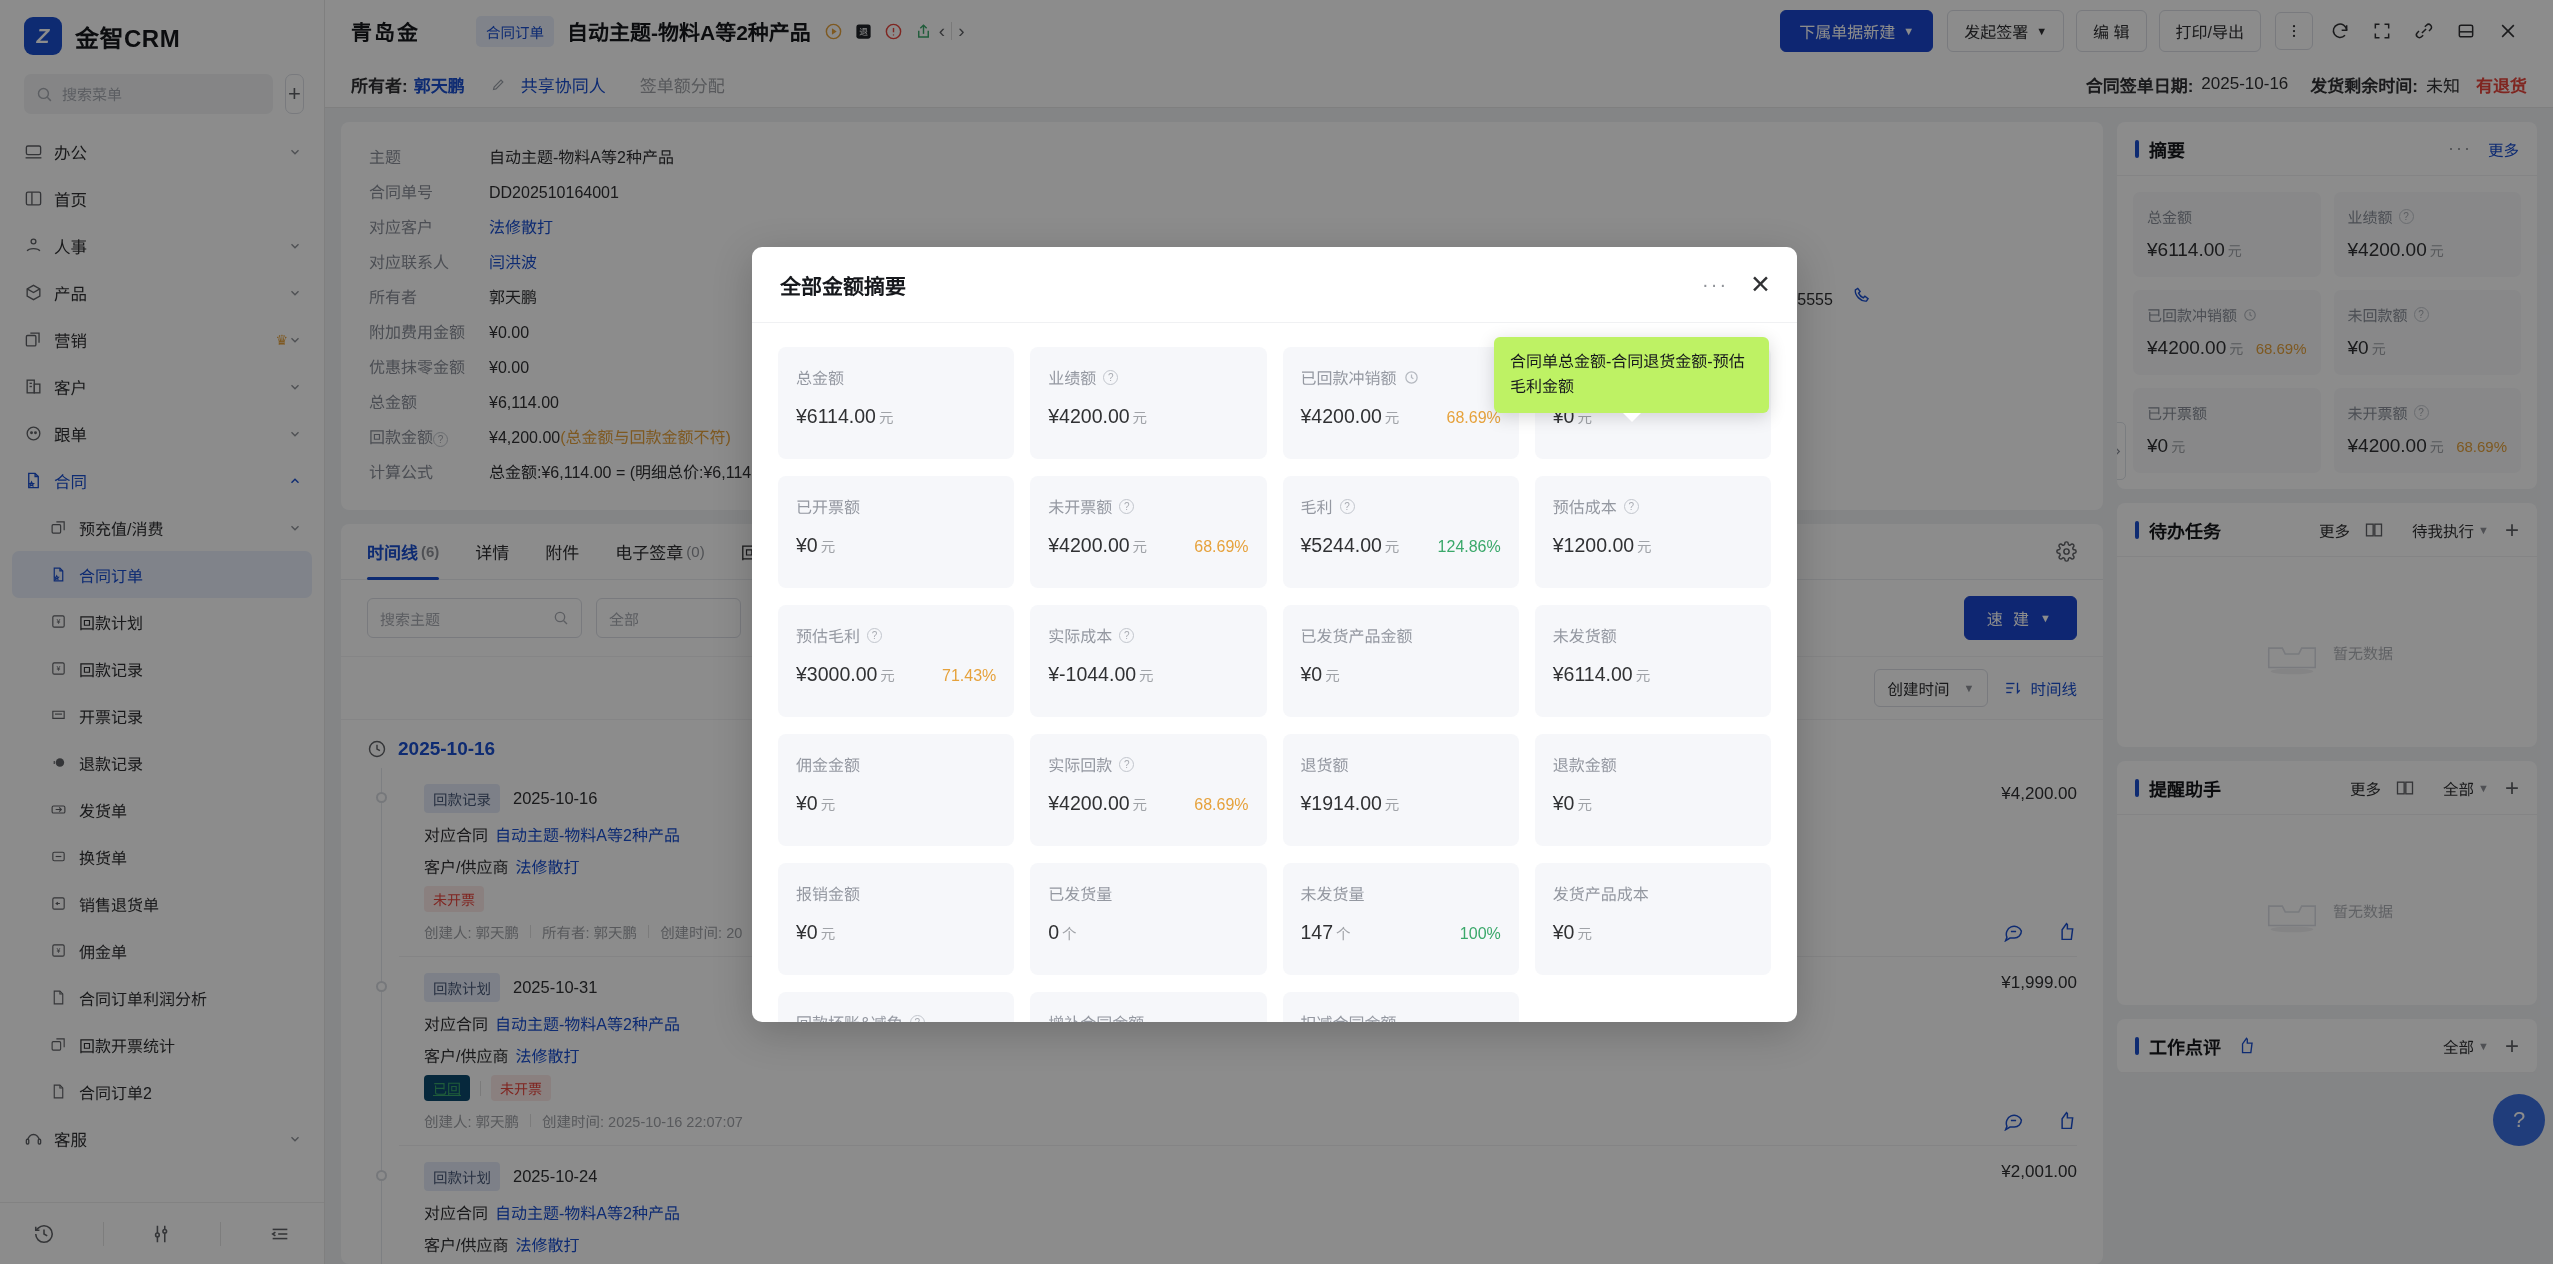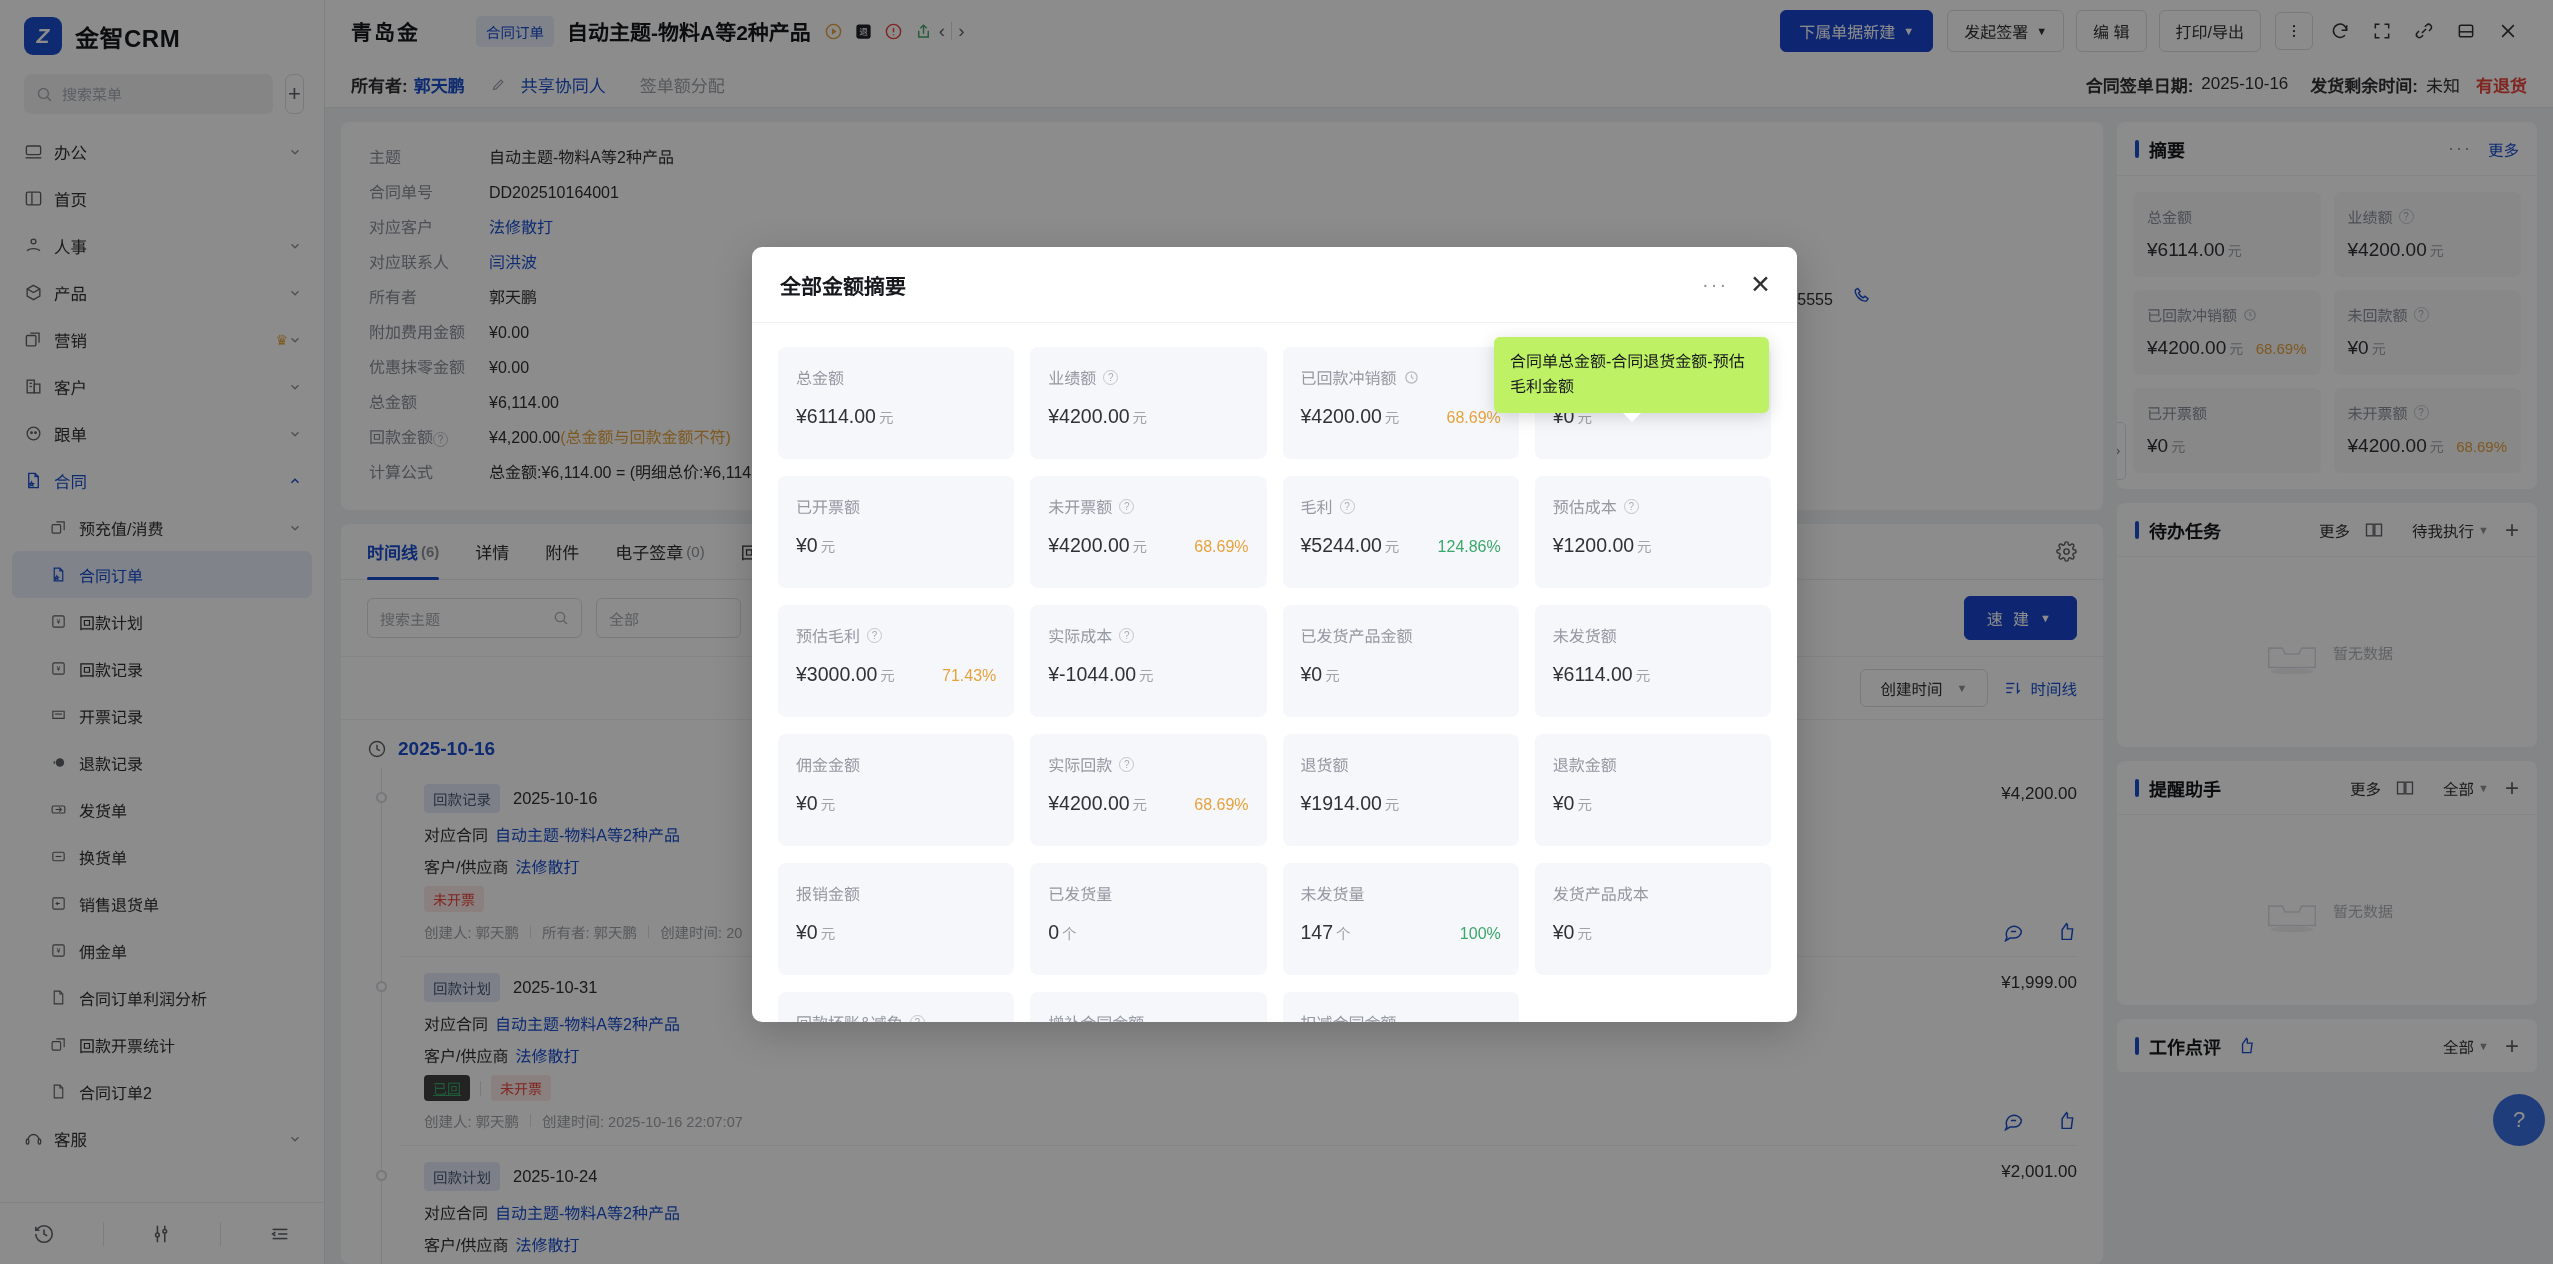--- a/index.html
+++ b/index.html
@@ -134,38 +134,38 @@
   .filters { display: flex; align-items: center; gap: 14px; padding: 16px 26px; border-bottom: 1px solid #f2f3f5; }
   .inp {
     height: 40px; border: 1px solid #dcdfe6; border-radius: 6px; display: flex;
     align-items: center; padding: 0 12px; font-size: 15px; color: #a8abb2; background: #fff;
   }
   .inp.search { width: 215px; justify-content: space-between; }
   .inp.sel { width: 145px; justify-content: space-between; color: #a8abb2; }
   .filters .sp { flex: 1; }
 
   .sortbar { display: flex; align-items: center; justify-content: flex-end; gap: 16px; padding: 12px 26px; border-bottom: 1px solid #f2f3f5; }
-  .selbox { height: 38px; border: 1px solid #dcdfe6; border-radius: 6px; display: flex; align-items: center; gap: 14px; padding: 0 20px; font-size: 15.5px; color: #303133; cursor: pointer; text-align: right; }
+  .selbox { height: 38px; border: 1px solid #dcdfe6; border-radius: 6px; display: flex; align-items: center; gap: 14px; padding: 0 13px; font-size: 15.5px; color: #303133; cursor: pointer; text-align: right; }
   .tl-toggle { display: flex; align-items: center; gap: 8px; color: #1a4fd0; font-size: 15.5px; cursor: pointer; }
 
   .timeline { flex: 1; overflow: hidden; padding: 0 26px 0 26px; position: relative; }
   .tl-date { display: flex; align-items: center; gap: 11px; padding: 18px 0 8px 0; color: #1a4fd0; font-size: 19px; font-weight: 600; }
   .tl-list { position: relative; padding-left: 32px; }
   .tl-line { position: absolute; left: 14px; top: 0; bottom: 0; width: 1px; background: #e4e7ed; }
   .tl-item { position: relative; padding: 16px 0 14px 25px; border-bottom: 1px solid #f0f1f3; display: flex; }
   .tl-dot { position: absolute; left: -23px; top: 24px; width: 11px; height: 11px; border-radius: 50%; border: 2px solid #d7dae0; background: #fff; }
   .tl-body { flex: 1; min-width: 0; }
   .tl-head { display: flex; align-items: center; gap: 13px; margin-bottom: 9px; }
   .tag-type { background: #e4eaf7; color: #4a5a7a; font-size: 14.5px; border-radius: 4px; padding: 4px 9px; }
   .tl-dt { font-size: 16.5px; color: #303133; font-weight: 500; }
   .tl-line-txt { font-size: 16px; color: #303133; margin-bottom: 8px; }
   .tl-line-txt .lk { color: #1a4fd0; margin-left: 7px; }
   .badges { display: flex; align-items: center; gap: 10px; margin-bottom: 9px; }
   .bdg { font-size: 14px; border-radius: 4px; padding: 3px 9px; }
-  .bdg.green { background: #404040; color: #3aa86a; text-decoration: underline; }
+  .bdg.green { background: #0c4a6e; color: #3aa86a; text-decoration: underline; }
   .bdg.red { background: #fce9e8; color: #e8453c; }
   .bdg-sep { width: 1px; height: 15px; background: #e0e0e0; }
   .tl-meta { font-size: 14.5px; color: #a0a3a8; display: flex; align-items: center; gap: 11px; }
   .tl-meta .msep { width: 1px; height: 13px; background: #e0e0e0; }
   .tl-right { width: 210px; flex-shrink: 0; display: flex; flex-direction: column; align-items: flex-end; justify-content: space-between; }
   .tl-amt { font-size: 17px; color: #303133; }
   .tl-acts { display: flex; gap: 32px; color: #1a4fd0; }
 
   
   #rail { width: 420px; flex-shrink: 0; display: flex; flex-direction: column; gap: 14px; overflow: hidden; }

